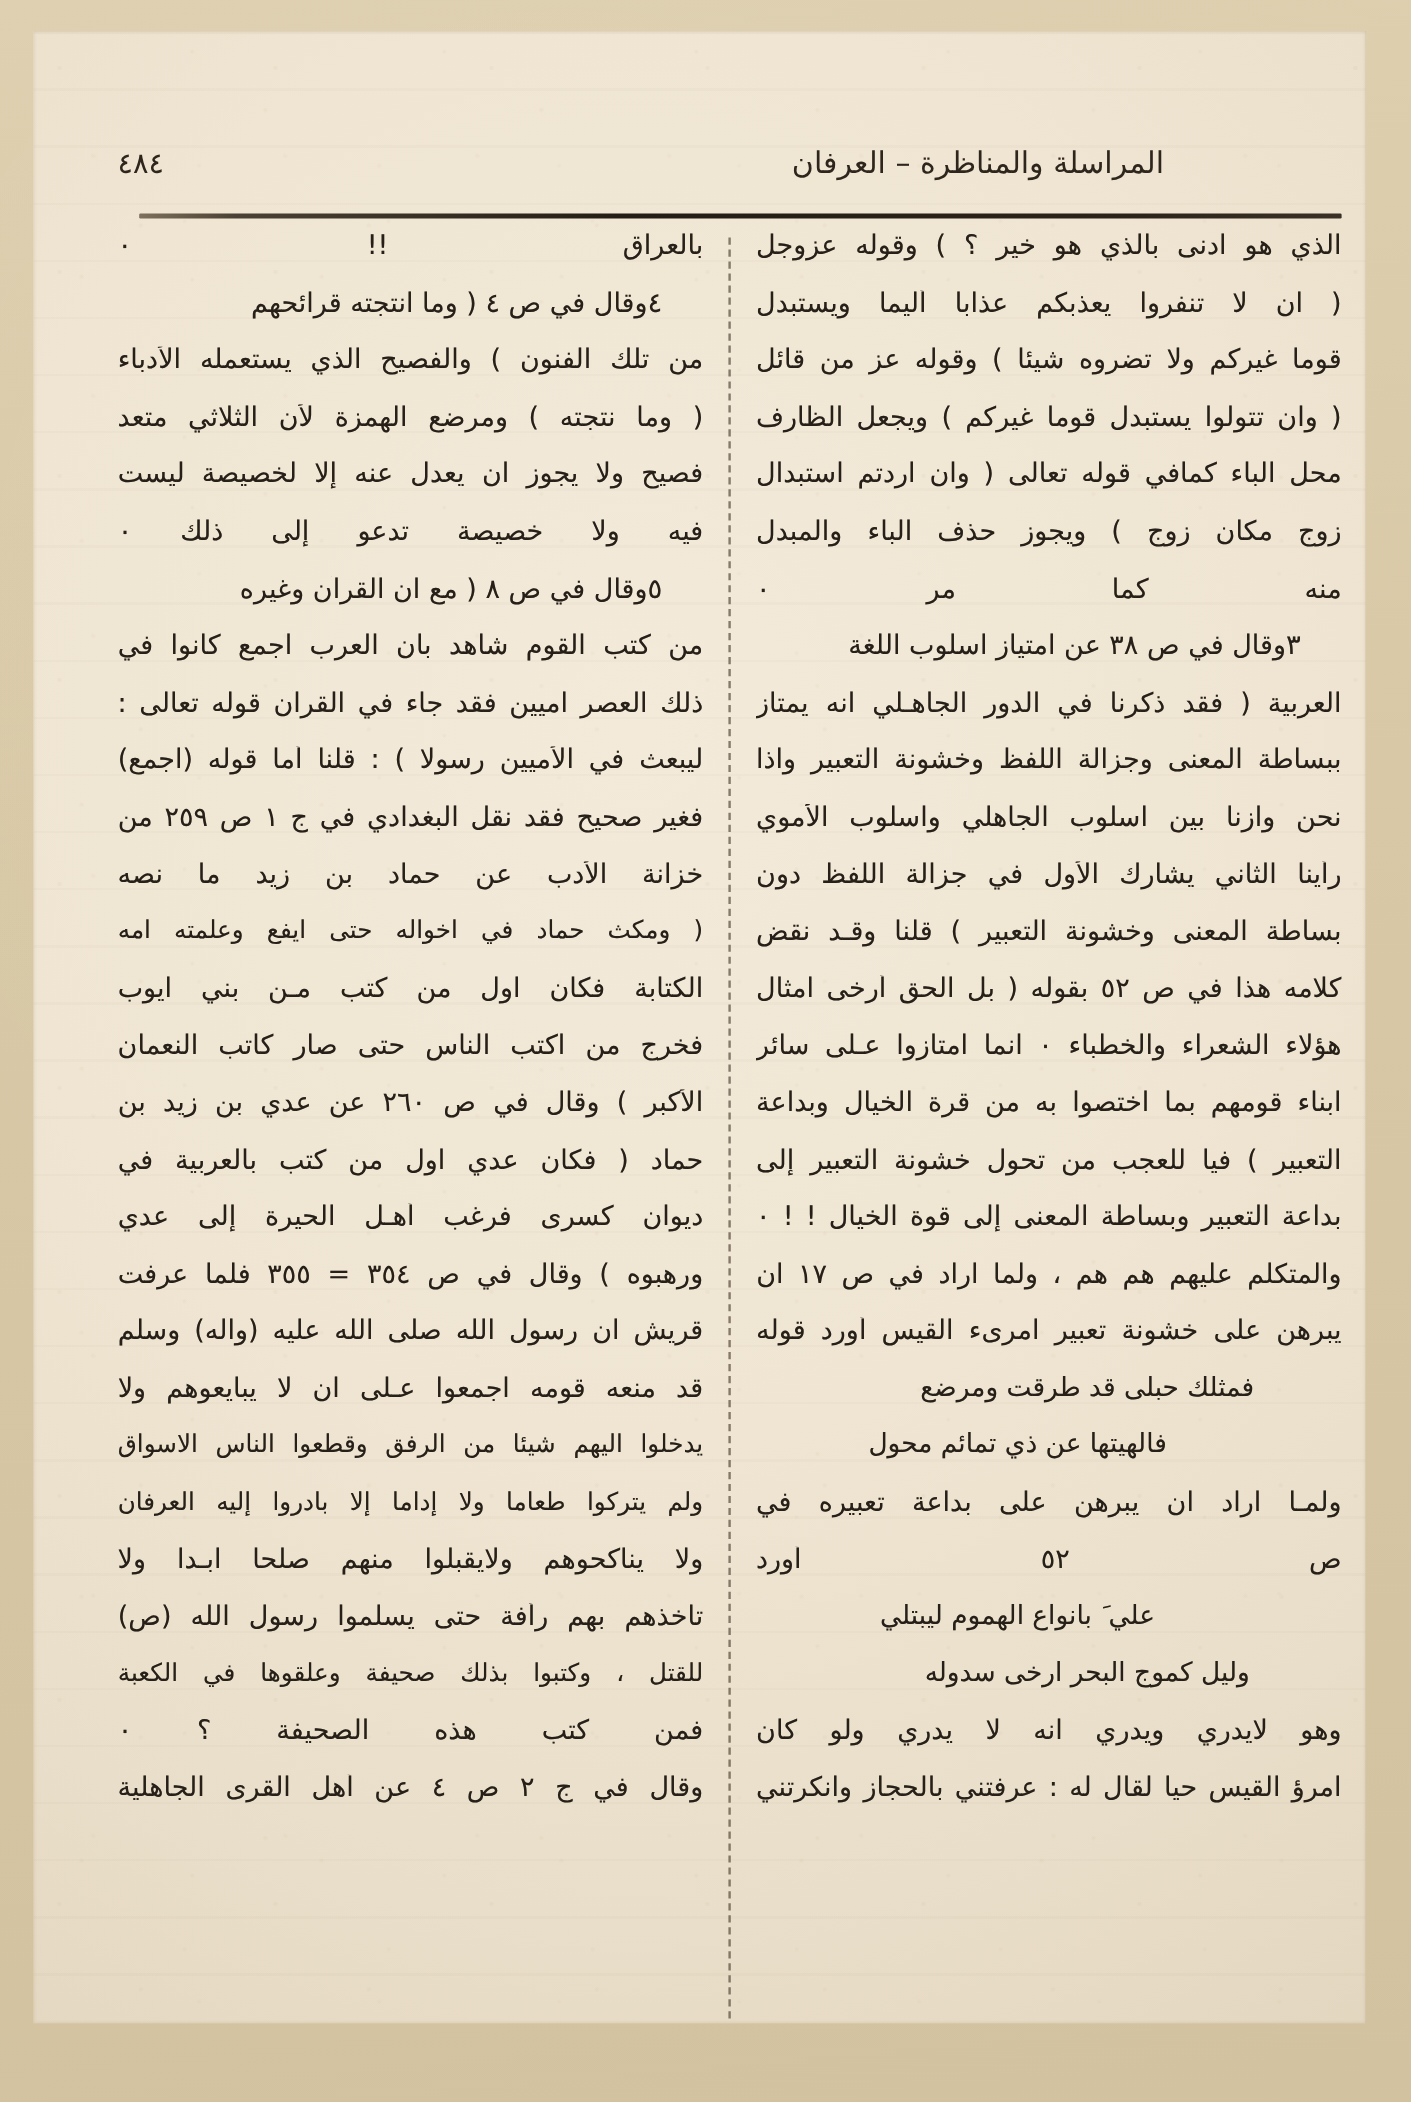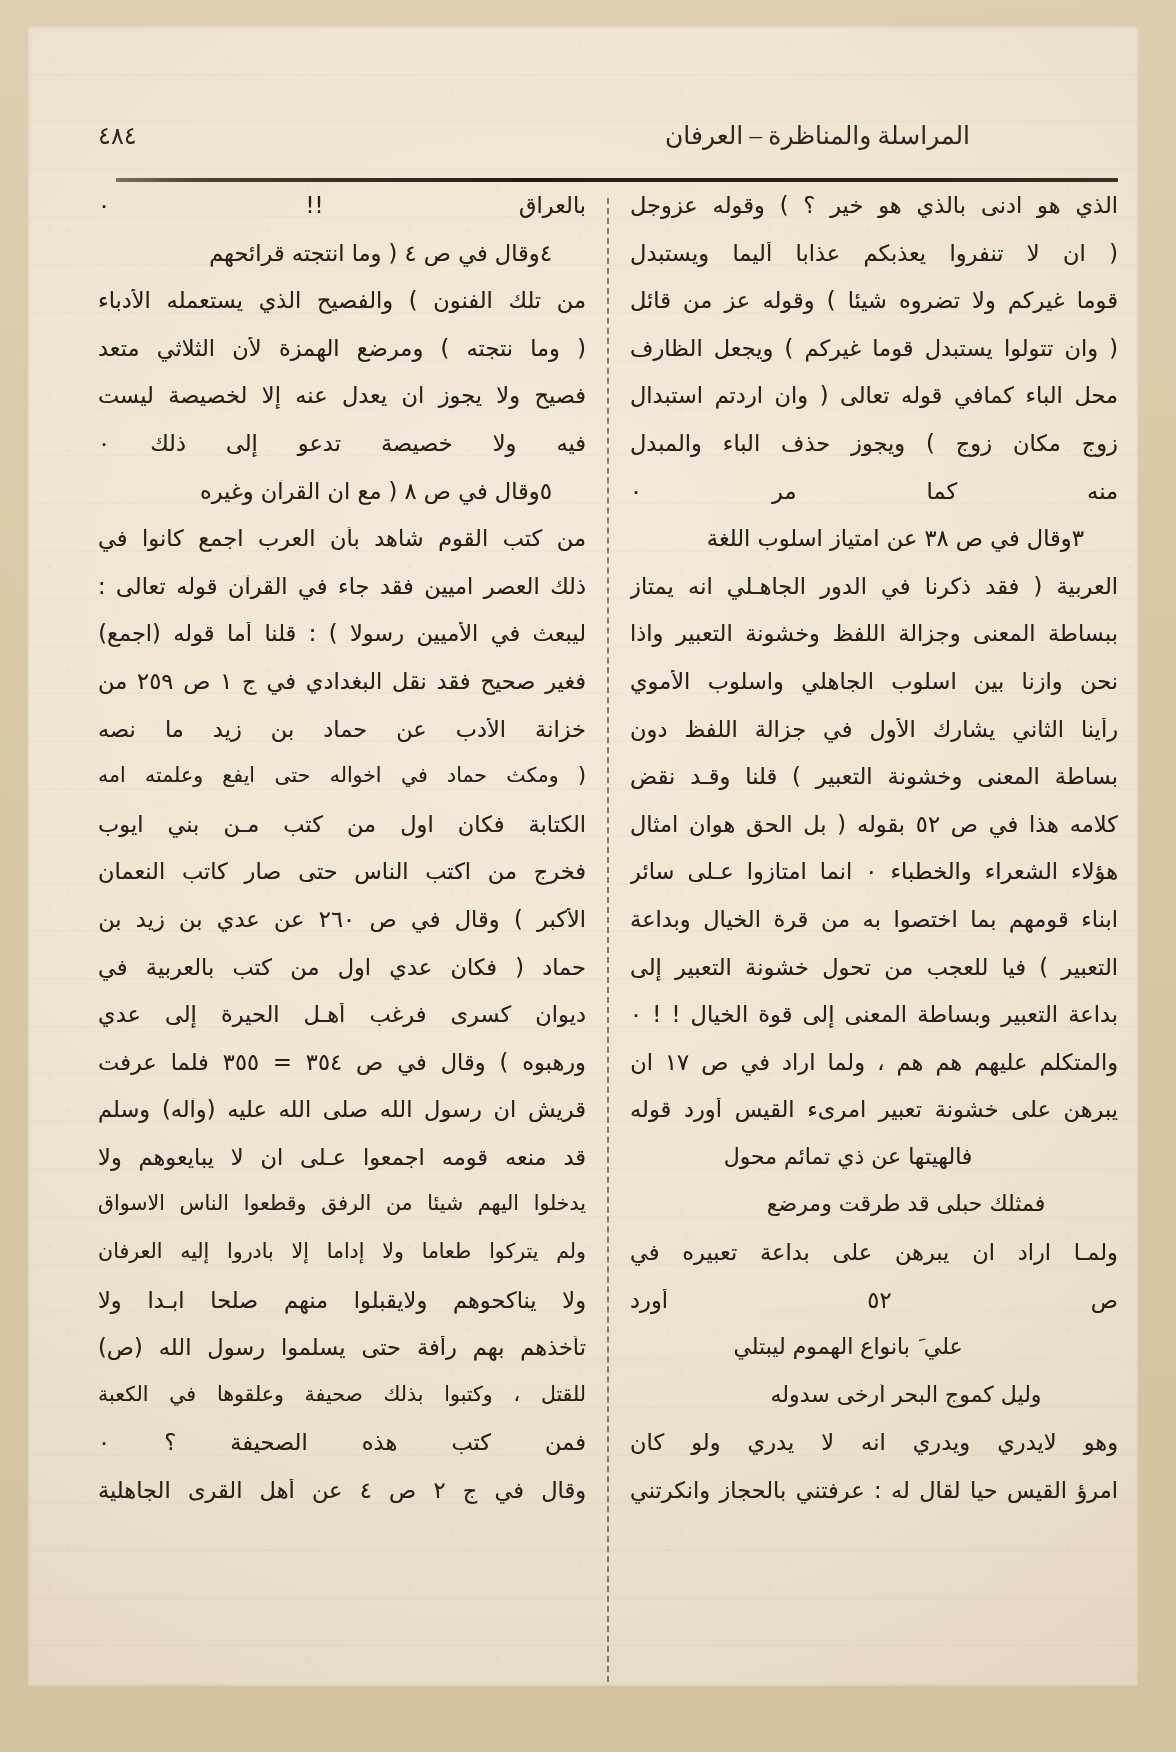--- a/index.html
+++ b/index.html
@@ -71,21 +71,20 @@
   .runhead .title {
     color: #2e261c;
     font-size: 25px;
     font-family: "DejaVu Sans", sans-serif;
     white-space: nowrap;
     letter-spacing: 0.2px;
     margin-top: 17px;
   }
   .runhead .title {
     margin-inline-start: 118px;
-    font-family: Liberation Serif, serif;
   }
   .runhead .folio {
     font-size: 24px;
     margin-inline-end: 10px;
   }
 
   .headrule {
     position: absolute;
     left: 88px;
     top: 152px;
@@ -353,21 +352,21 @@
             <span style="display: flex; width: 100%; justify-content: space-between;">
               <span>كلامه</span>
               <span>هذا</span>
               <span>في</span>
               <span>ص</span>
               <span>٥٢</span>
               <span>بقوله</span>
               <span>(</span>
               <span>بل</span>
               <span>الحق</span>
-              <span>هوان</span>
+              <span>أرخى</span>
               <span>امثال</span>
             </span>
           </div>
           <div class="line just">
             <span style="display: flex; width: 100%; justify-content: space-between;">
               <span>هؤلاء</span>
               <span>الشعراء</span>
               <span>والخطباء</span>
               <span>٠</span>
               <span>انما</span>
@@ -436,22 +435,22 @@
               <span>يبرهن</span>
               <span>على</span>
               <span>خشونة</span>
               <span>تعبير</span>
               <span>امرىء</span>
               <span>القيس</span>
               <span>أورد</span>
               <span>قوله</span>
             </span>
           </div>
+          <div class="line verse hemistich-a">فمثلك حبلى قد طرقت ومرضع</div>
           <div class="line verse hemistich-b">فالهيتها    عن  ذي تمائم  محول</div>
-          <div class="line verse hemistich-a">فمثلك حبلى قد طرقت ومرضع</div>
           <div class="line just">
             <span style="display: flex; width: 100%; justify-content: space-between;">
               <span>ولمـا</span>
               <span>اراد</span>
               <span>ان</span>
               <span>يبرهن</span>
               <span>على</span>
               <span>بداعة</span>
               <span>تعبيره</span>
               <span>في</span>

